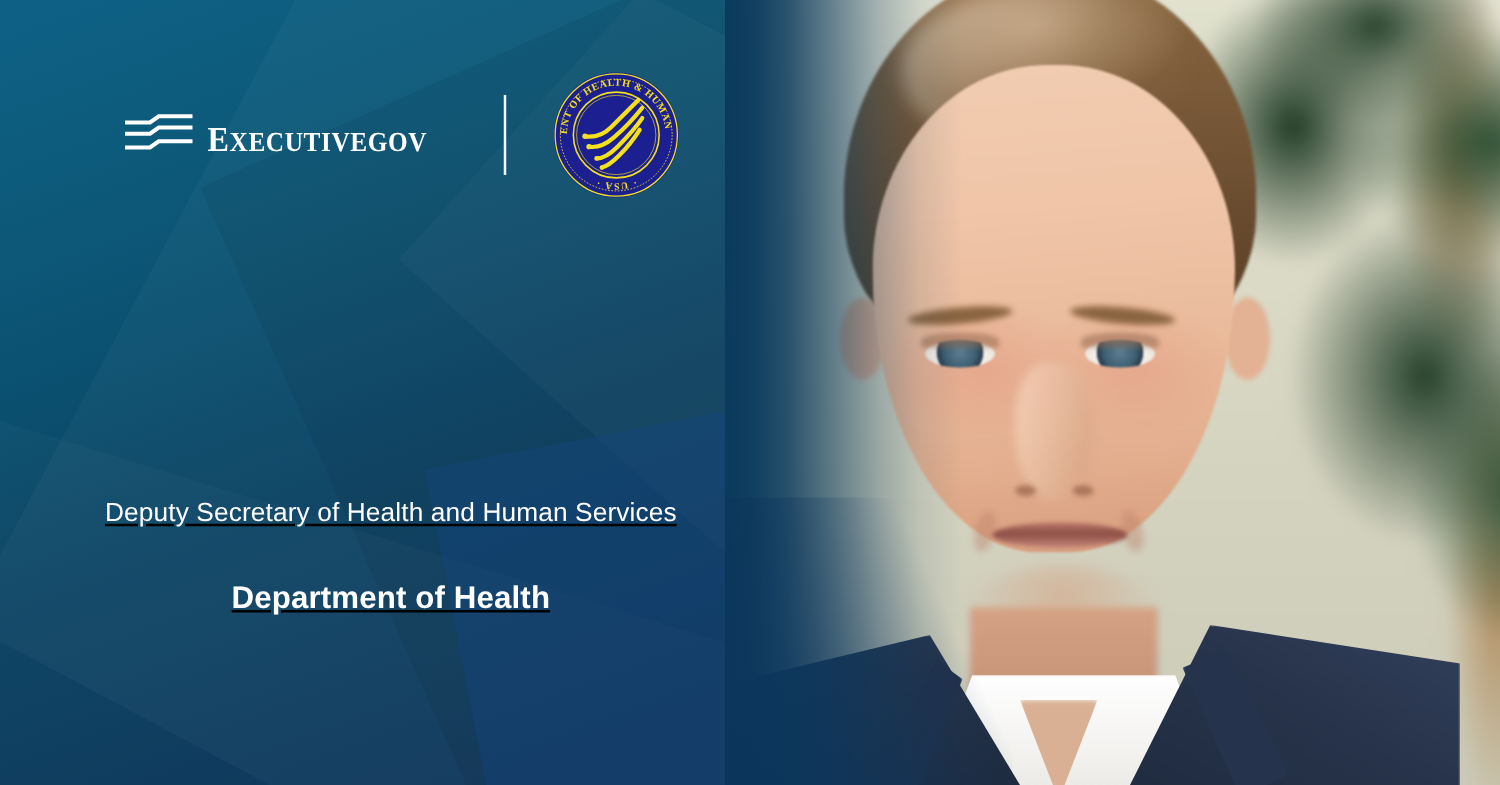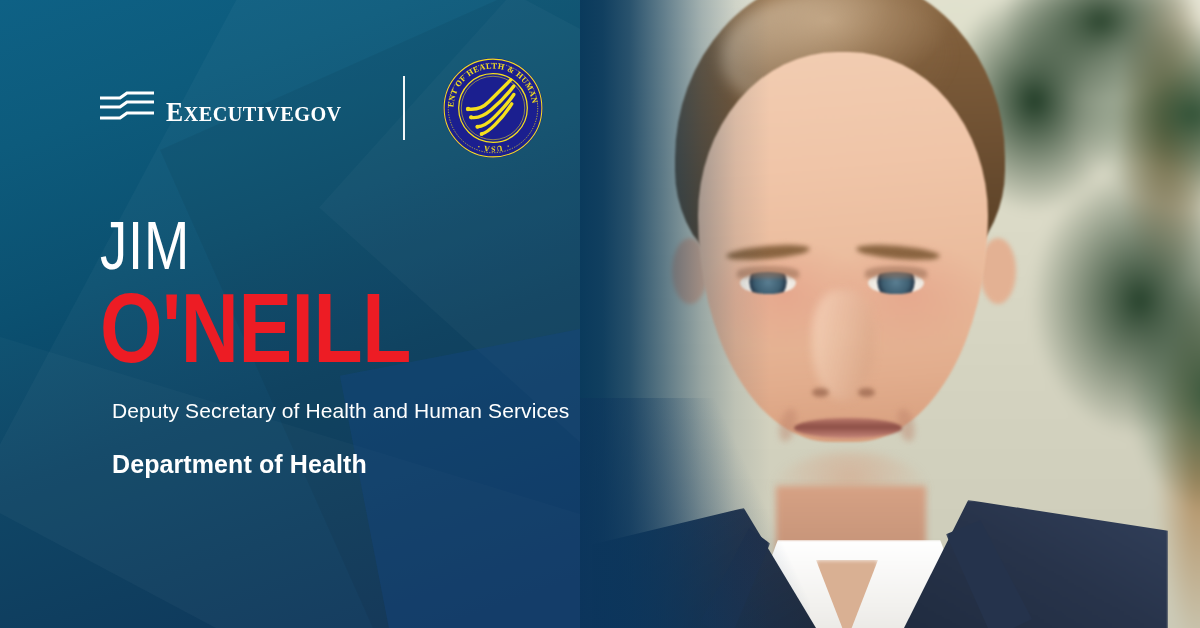--- a/index.html
+++ b/index.html
@@ -330,37 +330,38 @@
     letter-spacing:-0.5px;
     margin-top:4px;
     transform:scaleX(0.82);
     transform-origin:left center;
     white-space:nowrap;
   }
 
   
   .title-block {
     position:absolute;
-    left:112px; top:398px;
+    left:84px; top:398px;text-decoration:underline;
   }
   .role {
     color:#ffffff;
     font-size:21px;
     font-weight:400;
     line-height:1.2;
     letter-spacing:0.1px;
     white-space:nowrap;
   }
   .org {
     color:#ffffff;
     font-size:25px;
     font-weight:700;
     line-height:1.26;
     letter-spacing:0.1px;
-    margin-top:26px;
+    margin-top:40px;
+    text-align:center;
   }
   .org .line { display:block; white-space:nowrap; }
 </style>
 </head>
 <body>
 
 <div class="card">
 
   <div class="bg-base">
     <div class="facet facet-a"></div>
@@ -442,24 +443,20 @@
       </g>
       <g fill="#f5e01e">
         <circle cx="52" cy="102" r="4.2"></circle>
         <circle cx="58" cy="118" r="4"></circle>
         <circle cx="70" cy="136" r="3.8"></circle>
         <circle cx="78" cy="150" r="3.6"></circle>
       </g>
     </svg>
   </div>
 
-  <div class="name-block">
-    <div class="first-name">JIM</div>
-    <div class="last-name">O'NEILL</div>
-  </div>
 
   <div class="title-block">
     <div class="role">Deputy Secretary of Health and Human Services</div>
     <div class="org">
       <span class="line">Department of Health</span>
     </div>
   </div>
 
 </div>
 

